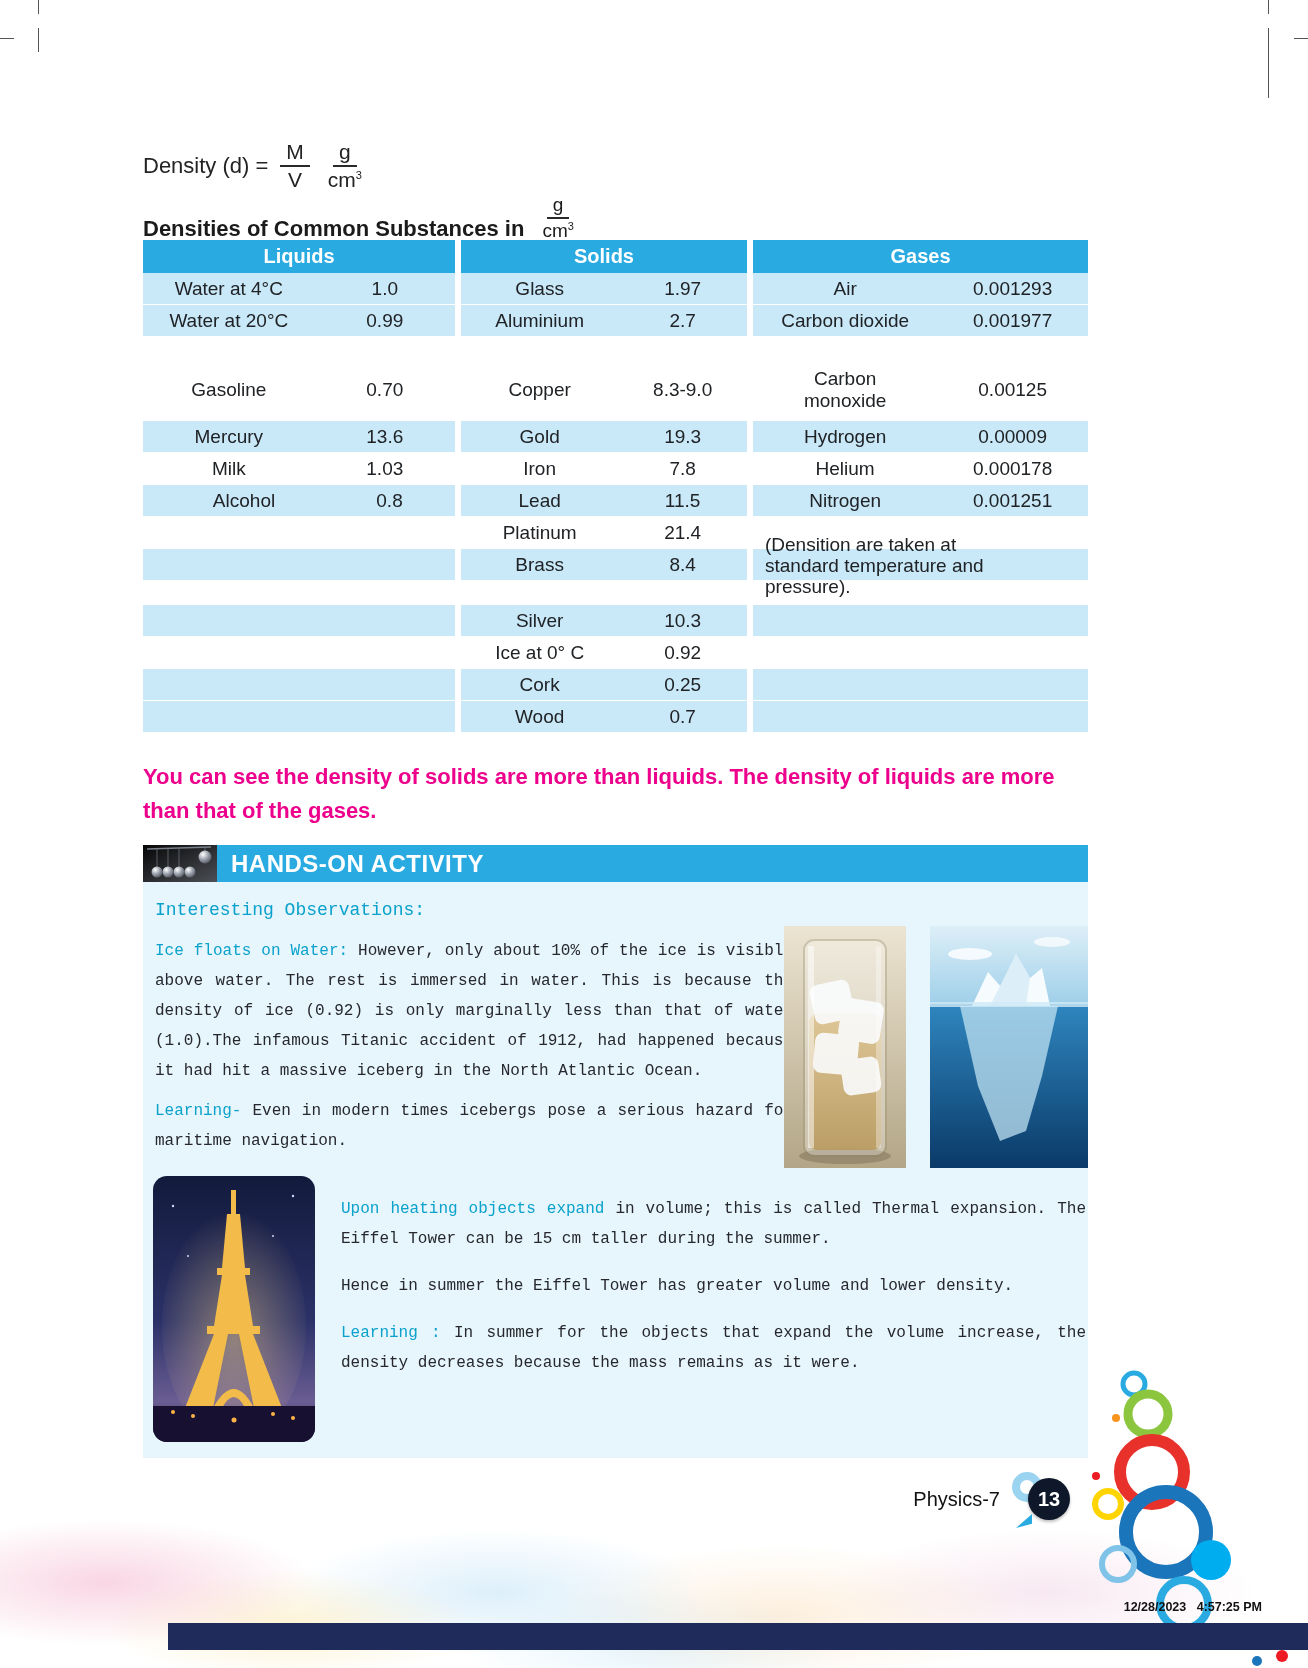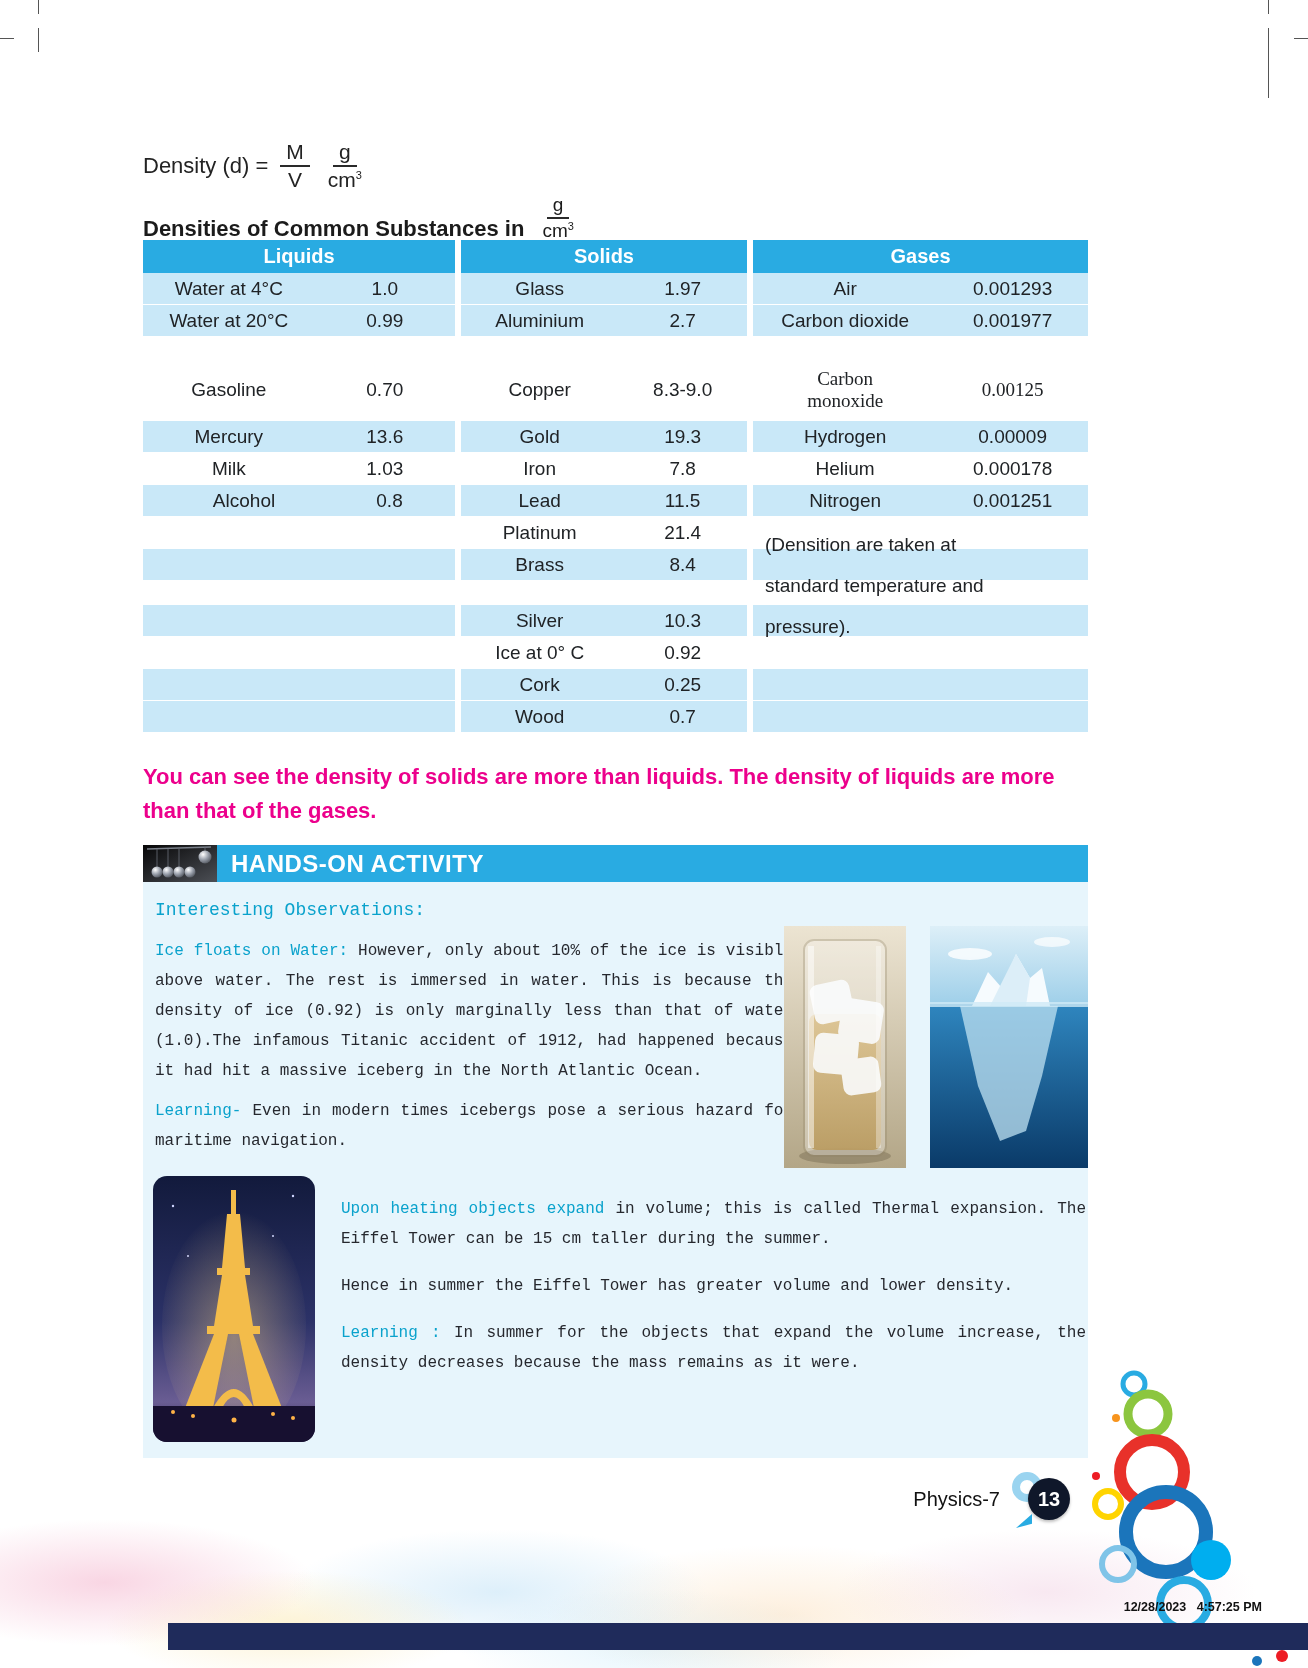--- a/index.html
+++ b/index.html
@@ -26,21 +26,21 @@
   .tgroup.gases{width:335px;}
   .thead{height:33px;background:#29ABE2;color:#fff;font-weight:bold;font-size:20px;display:flex;align-items:center;justify-content:center;}
   .trow{display:flex;width:100%;border-bottom:1px solid #fff;}
   .trow.stripe{background:#C9E8F8;}
   .trow.plain{background:#fff;}
   .trow.spacer{background:#fff;border-bottom:none;}
   .trow .cell{display:flex;align-items:center;justify-content:center;font-size:19px;text-align:center;line-height:1.15;}
   .trow .name{width:55%;}
   .trow .val{width:45%;}
   .gases .tall .name{padding:0 36px;}
-  .gas-note{position:absolute;left:12px;top:284px;width:250px;font-size:19px;line-height:41px;color:#202326;text-align:left;}
+  .gas-note{position:absolute;left:12px;top:294px;width:250px;font-size:19px;line-height:21px;color:#202326;text-align:left;}
 
   
   .callout{left:143px;top:760px;width:952px;font-size:22px;line-height:34px;font-weight:bold;color:#EC008C;}
 
   
   .banner{left:143px;top:845px;width:945px;height:37px;display:flex;}
   .banner .cradle{width:74px;height:37px;flex:none;display:block;}
   .banner .bar{flex:1;background:#29ABE2;display:flex;align-items:center;padding-left:14px;color:#fff;font-weight:bold;font-size:24px;letter-spacing:.5px;}
   .actbox{left:143px;top:882px;width:945px;height:576px;background:#E7F5FC;}
   .mono{font-family:"Liberation Mono","DejaVu Sans Mono",monospace;}
@@ -224,21 +224,21 @@
       <div>
           <div class="trow stripe" style="height: 32px;">
             <div class="cell name">Air</div>
             <div class="cell val">0.001293</div>
           </div>
           <div class="trow stripe" style="height: 32px;">
             <div class="cell name">Carbon dioxide</div>
             <div class="cell val">0.001977</div>
           </div>
           <div class="trow spacer" style="height: 22px;"></div>
-          <div class="trow plain tall" style="height: 62px; font-family: Liberation Serif, serif;">
+          <div class="trow plain tall" style="height: 62px;">
             <div class="cell name">Carbon monoxide</div>
             <div class="cell val">0.00125</div>
           </div>
           <div class="trow stripe" style="height: 32px;">
             <div class="cell name">Hydrogen</div>
             <div class="cell val">0.00009</div>
           </div>
           <div class="trow plain" style="height: 32px;">
             <div class="cell name">Helium</div>
             <div class="cell val">0.000178</div>

